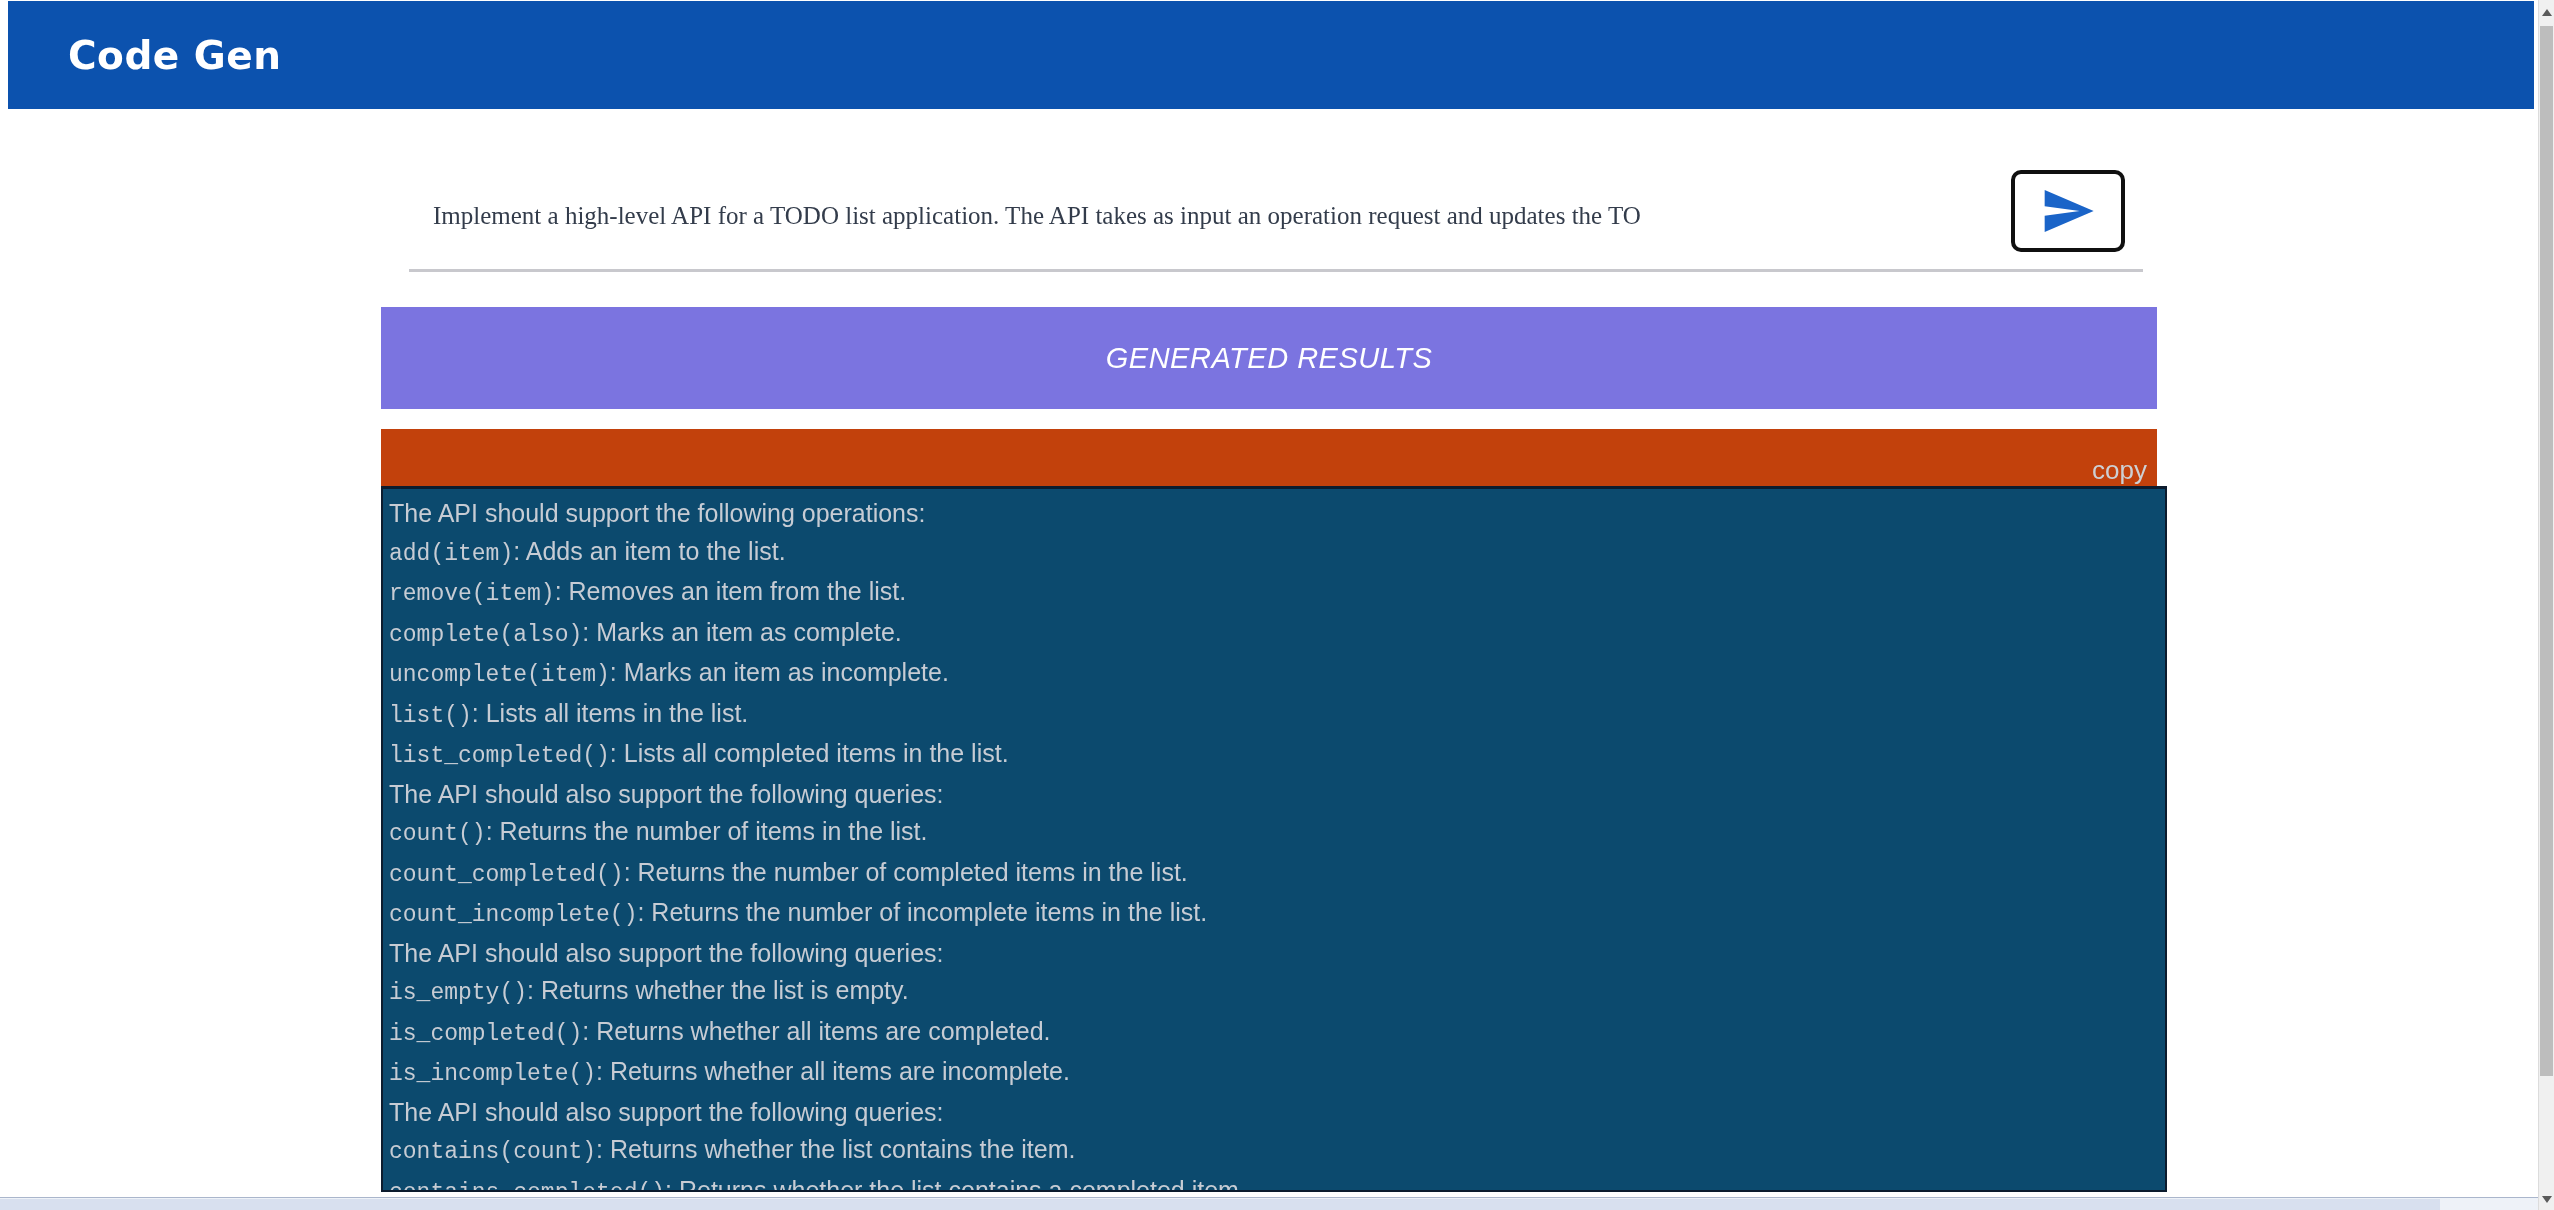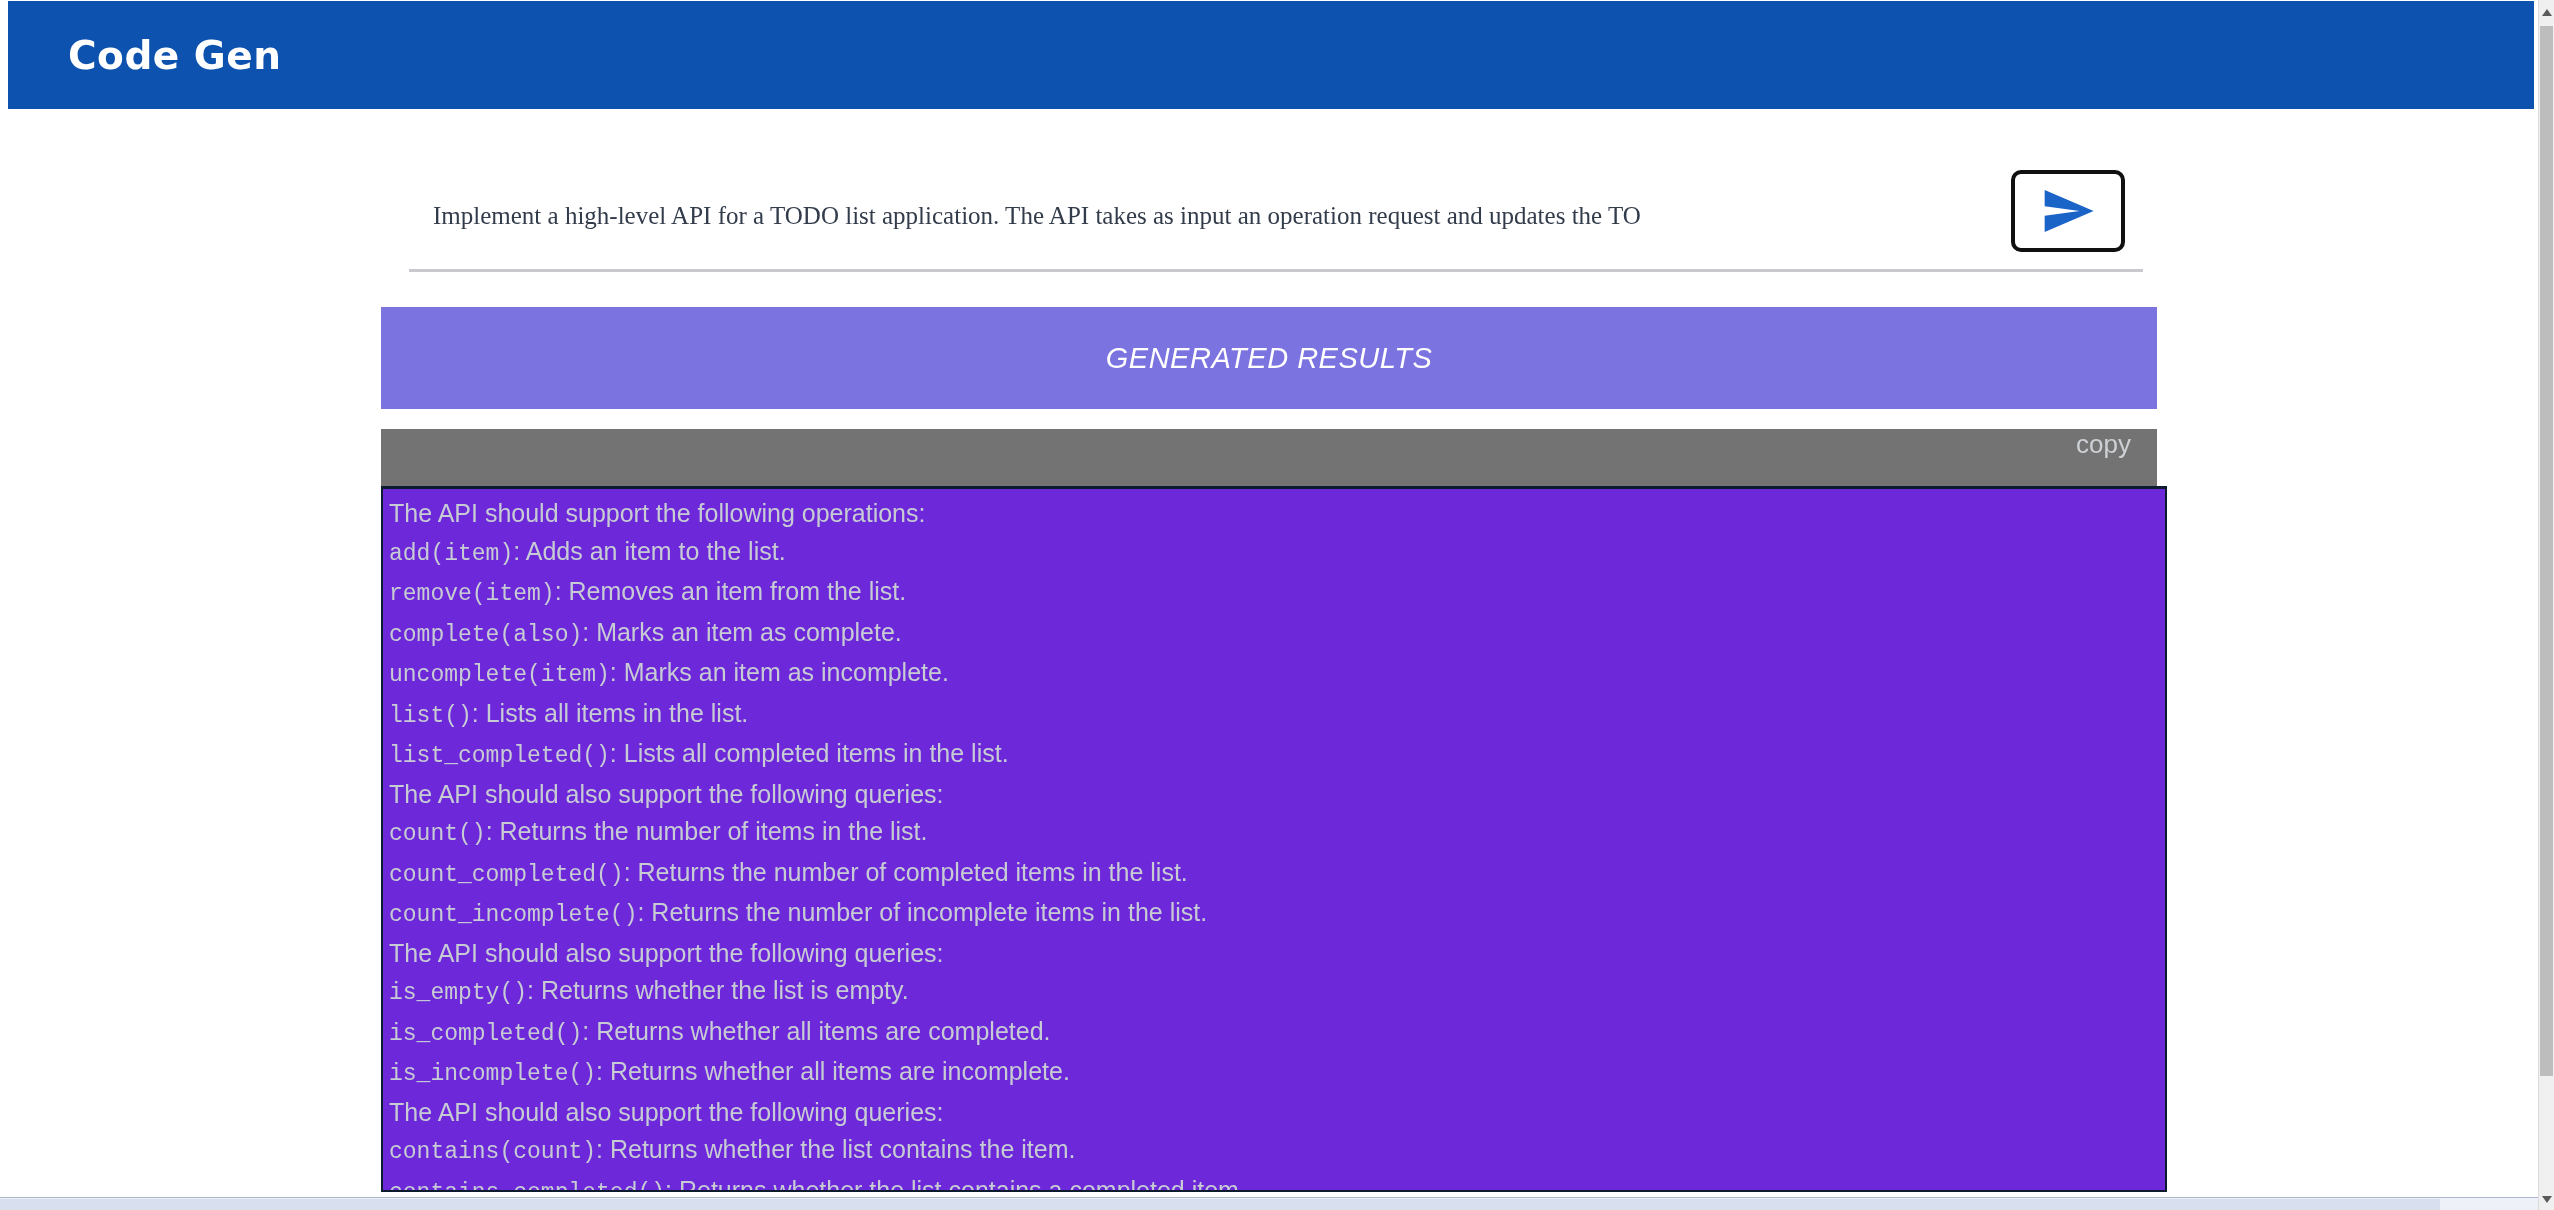--- a/index.html
+++ b/index.html
@@ -47,28 +47,28 @@
   
   .banner {
     margin-top:35px; height:102px; background:#7b74e0;
     display:flex; align-items:center; justify-content:center;font-style:italic;
   }
   .banner-label { color:#ffffff; font-size:29px; letter-spacing:0.5px; }
 
   
   .results { margin-top:20px; }
   .copy-bar {
-    height:57px; background:#737373;
-    display:flex; align-items:flex-start; justify-content:flex-end;
-    padding-right:26px; box-sizing:border-box;
+    height:57px; background:#c2410c;
+    display:flex; align-items:flex-end; justify-content:flex-end;
+    padding-right:10px; box-sizing:border-box;
   }
   .copy-label { color:#cdd0d4; font-size:26px; cursor:pointer; }
   .code-panel {
     width:calc(100% + 10px); height:706px; box-sizing:border-box;
-    background:#6d28d9; border:2px solid #0c1c2e; border-top-width:3px;
+    background:#0c4a6e; border:2px solid #0c1c2e; border-top-width:3px;
     padding:6px 8px 0 6px; overflow:hidden;
   }
   .code-line {
     white-space:nowrap; line-height:37.5px; color:#c7ccd4;
     font-family:"Liberation Sans",sans-serif; font-size:25px;
   }
   .code-line .mono {
     font-family:Liberation Mono, monospace;
     font-size:23px;
   }

